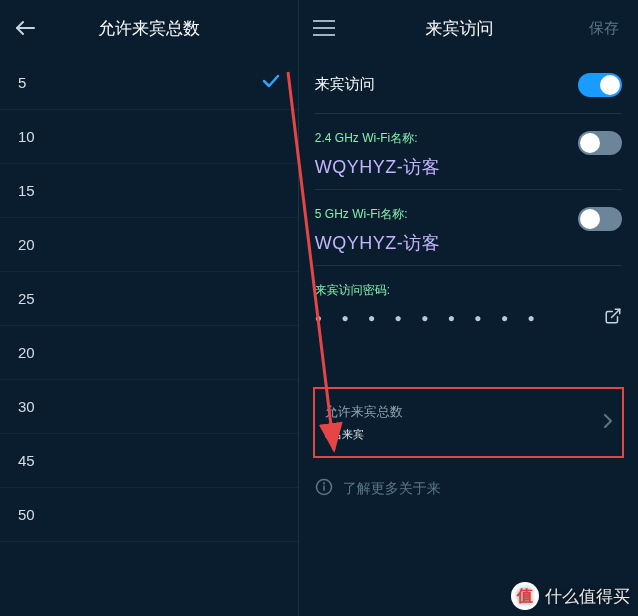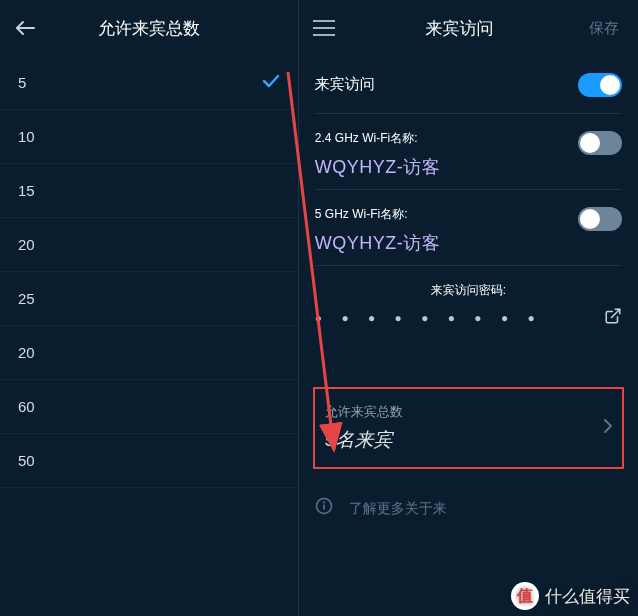--- a/index.html
+++ b/index.html
@@ -85,23 +85,22 @@
     .row-label {
       font-size: 15px;
       color: #fff;
     }
     .field-block {
       padding: 16px 0 10px 0;
       border-bottom: 1px solid #1a3448;
     }
     .field-label {
       font-size: 12px;
-      color: #ffffff;
+      color: #86efac;
       margin-bottom: 8px;
-      text-align: center;
     }
     .field-value {
       font-size: 18px;
       color: #c4b5fd;
       letter-spacing: 0.5px;
     }
     .field-row {
       display: flex;
       align-items: center;
       justify-content: space-between;
@@ -140,28 +139,28 @@
     .guest-total-box {
       margin: 0 14px;
       padding: 14px 10px;
       border: 2px solid #e64545;
       display: flex;
       align-items: center;
       justify-content: space-between;
     }
     .guest-total-inner { display: flex; flex-direction: column; gap: 6px; }
     .guest-total-label { font-size: 13px; color: #8fa3b3; }
-    .guest-total-value { font-size: 19px; color: #dfe6ec; font-style: italic; }
+    .guest-total-value { font-size: 11px; color: #dfe6ec; }
     .chevron-right { color: #5a7589; }
 
     .info-row {
-      padding: 28px 16px;
-      display: flex;
-      align-items: flex-end;
-      gap: 16px;
+      padding: 20px 16px;
+      display: flex;
+      align-items: center;
+      gap: 10px;
       color: #5a7589;
       font-size: 14px;
     }
 
     
     .arrow-svg {
       position: absolute;
       left: 280px;
       top: 64px;
       pointer-events: none;
@@ -223,21 +222,24 @@
       <div class="list-row">
         <span>20</span>
       </div>
       <div class="list-row">
         <span>25</span>
       </div>
       <div class="list-row">
         <span>20</span>
       </div>
       <div class="list-row">
-        <span>60</span>
+        <span>30</span>
+      </div>
+      <div class="list-row">
+        <span>45</span>
       </div>
       <div class="list-row">
         <span>50</span>
       </div>
     </div>
 </div>
 
 <div class="panel panel-right">
   <div class="header">
     <div class="hamburger">

